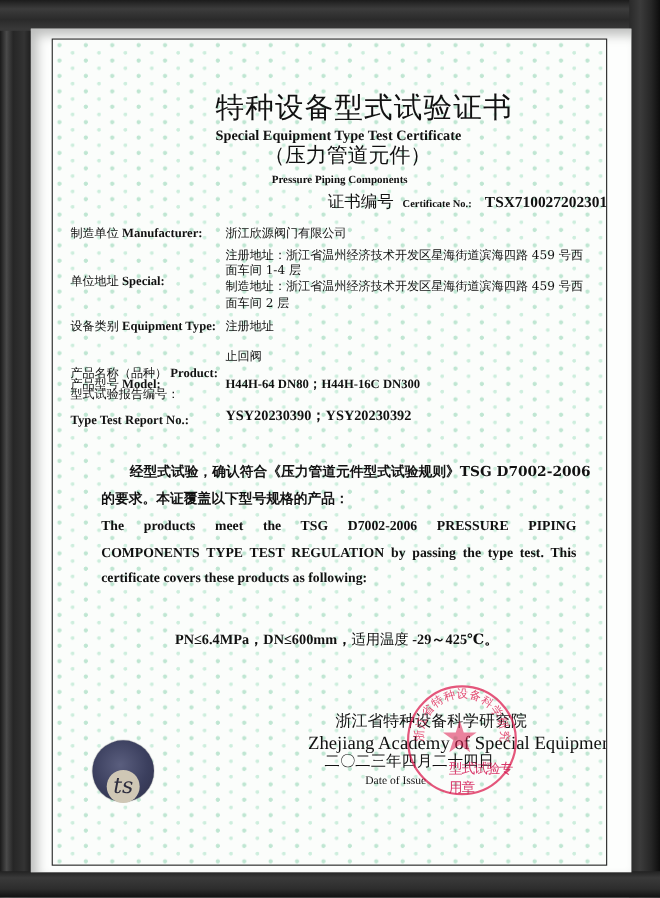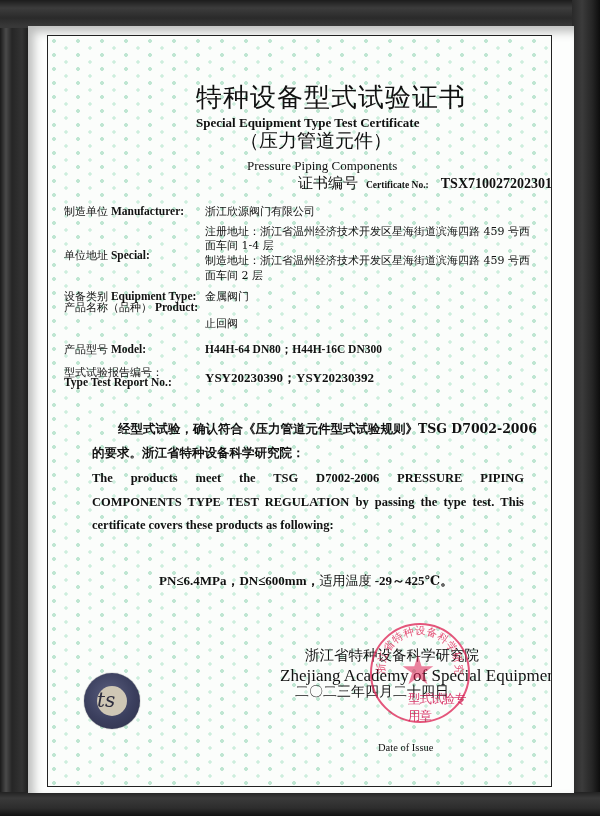--- a/index.html
+++ b/index.html
@@ -39,21 +39,21 @@
     background-image:
       radial-gradient(circle at 6px 5px, #bfe6d2 1.6px, transparent 2.2px),
       radial-gradient(circle at 18px 12px, #cdeedd 1.4px, transparent 2px);
     background-size: 24px 14px;
     overflow: hidden;
   }
   .abs { position: absolute; white-space: nowrap; }
   .title-cn { font-size: 26px; letter-spacing: 1px; font-family: "DejaVu Serif", serif; }
   .title-en { font-size: 13px; font-weight: bold; }
   .sub-cn { font-size: 19px; font-family: "DejaVu Serif", serif; }
-  .sub-en { font-size: 13px; font-weight: normal; }
+  .sub-en { font-size: 10px; font-weight: bold; }
   .cert-cn { font-size: 15px; font-family: "DejaVu Serif", serif; margin-left: 20px; }
   .cert-label-en { font-size: 9.5px; font-weight: bold; }
   .cert-no { font-size: 14px; font-weight: bold; }
   .label { font-size: 11.5px; font-weight: bold; }
   .label .cn { font-weight: normal; font-family: "DejaVu Serif", serif; font-size: 11px; }
   .value { font-size: 11px; font-family: "DejaVu Serif", serif; }
   .value-b { font-size: 11.5px; font-weight: bold; }
   .value-bl { font-size: 13px; font-weight: bold; }
   .para-cn { font-size: 12.5px; font-family: "DejaVu Serif", serif; font-weight: bold; }
   .para-en { font-size: 12.5px; font-weight: bold; width: 432px; text-align: justify; text-align-last: justify; }
@@ -80,24 +80,24 @@
   .stamp .arc-text {
     position: absolute; left: 0; top: 0; width: 100%; height: 100%;
   }
   .holo {
     position: absolute; left: 36px; top: 637px; width: 56px; height: 56px;
     border-radius: 50%;
     background: radial-gradient(circle at 45% 40%, #5a5e7e 0%, #3b3f5e 55%, #2e2f48 100%);
     box-shadow: 0 0 1px #333;
   }
   .holo .inner {
-    position: absolute; left: 13px; top: 13px; width: 30px; height: 30px; border-radius: 50%;
+    position: absolute; left: 13px; top: 27px; width: 30px; height: 30px; border-radius: 50%;
     background: #cfc7b5;
     font-family: "DejaVu Serif", serif; font-style: italic; font-size: 20px; line-height: 28px;
-    text-align: left; color: #2d2d3e;
+    text-align: center; color: #2d2d3e;
   }
 </style>
 </head>
 <body>
 
 <div class="frame"></div>
 <div class="frame-top"></div>
 <div class="frame-right"></div>
 <div class="frame-bottom"></div>
 <div class="mat"></div>
@@ -127,54 +127,54 @@
   </div>
   <div class="abs value" style="left:157px; top:188px;">注册地址：浙江省温州经济技术开发区星海街道滨海四路 459 号西</div>
   <div class="abs value" style="left:157px; top:202px;">面车间 1-4 层</div>
   <div class="abs value" style="left:157px; top:217px;">制造地址：浙江省温州经济技术开发区星海街道滨海四路 459 号西</div>
   <div class="abs value" style="left:157px; top:232px;">面车间 2 层</div>
 
   <div class="abs label" style="left:16px; top:253px;">
     <span class="cn">设备类别</span>
     <span>Equipment Type:</span>
   </div>
-  <div class="abs value" style="left:157px; top:253px;">金属阀门</div>
+  <div class="abs value" style="left:157px; top:253px;">注册地址</div>
 
-  <div class="abs label" style="left:16px; top:264px;">
+  <div class="abs label" style="left:16px; top:296px;">
     <span class="cn">产品名称（品种）</span>
     <span>Product:</span>
   </div>
   <div class="abs value" style="left:157px; top:280px;">止回阀</div>
 
   <div class="abs label" style="left:16px; top:306px;">
     <span class="cn">产品型号</span>
     <span>Model:</span>
   </div>
   <div class="abs value-b" style="left:157px; top:306px;">H44H-64 DN80；H44H-16C DN300</div>
 
-  <div class="abs label" style="left:16px; top:329px;text-align:right;">
+  <div class="abs label" style="left:16px; top:315px;text-align:right;">
     <span class="cn">型式试验报告编号：</span>
   </div>
   <div class="abs label" style="left:16px; top:340px;">Type Test Report No.:</div>
   <div class="abs value-bl" style="left:157px; top:333px;">YSY20230390；YSY20230392</div>
 
   <div class="abs para-cn" style="left:70px; top:385px;">经型式试验，确认符合《压力管道元件型式试验规则》TSG D7002-2006</div>
-  <div class="abs para-cn" style="left:44px; top:409px;">的要求。浙江省特种设备科学研究院：</div>
+  <div class="abs para-cn" style="left:44px; top:409px;">的要求。本证覆盖以下型号规格的产品：</div>
   <div class="abs para-en" style="left:44px; top:435px;">The products meet the TSG D7002-2006 PRESSURE PIPING</div>
   <div class="abs para-en" style="left:44px; top:459px;">COMPONENTS TYPE TEST REGULATION by passing the type test. This</div>
   <div class="abs para-en last" style="left:44px; top:482px;">certificate covers these products as following:</div>
 
   <div class="abs spec" style="left:111px; top:536px;">
     <span>PN≤6.4MPa，DN≤600mm，</span><span class="cn">适用温度</span><span> -29～425℃。</span>
   </div>
 
   <div class="abs issuer-cn" style="left:257px; top:610px;">浙江省特种设备科学研究院</div>
   <div class="abs issuer-en" style="left:232px; top:630px;">Zhejiang Academy of Special Equipment Science</div>
   <div class="abs date-cn" style="left:247px; top:647px;">二〇二三年四月二十四日</div>
-  <div class="abs date-en" style="left:284px; top:706px;margin-left:46px;">Date of Issue</div>
+  <div class="abs date-en" style="left:284px; top:669px;">Date of Issue</div>
 
   <div class="stamp">
     <svg class="arc-text" viewBox="0 0 100 100">
       <defs>
         <path id="arcPath" d="M 14 55 A 37 37 0 1 1 86 55"></path>
       </defs>
       <text font-size="11" fill="rgba(220,30,80,0.8)" font-family="DejaVu Serif, serif" letter-spacing="0.5">
         <textPath href="#arcPath" startOffset="3%">浙江省特种设备科学研究院</textPath>
       </text>
     </svg>

